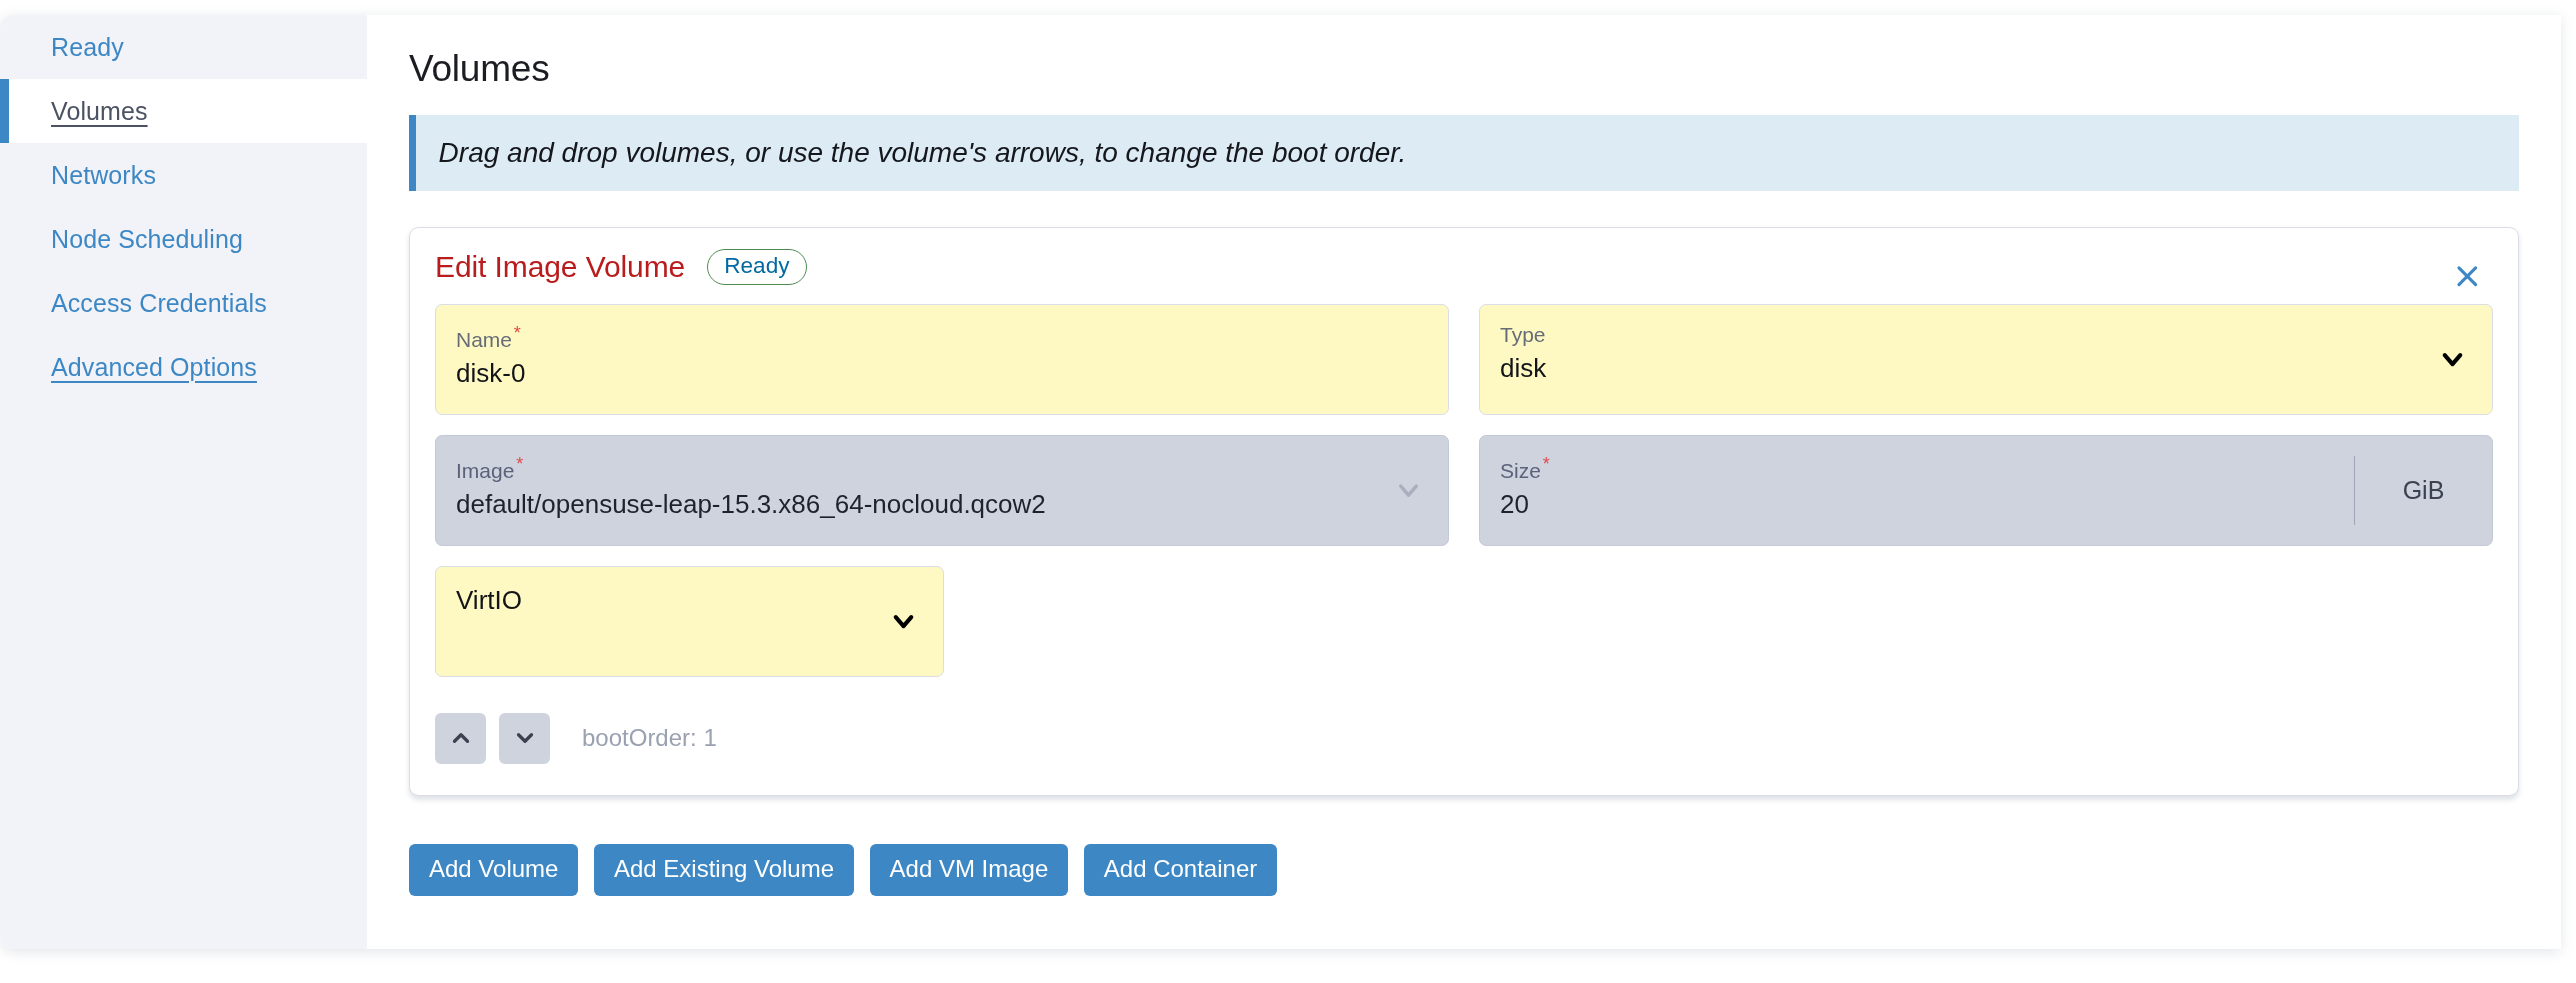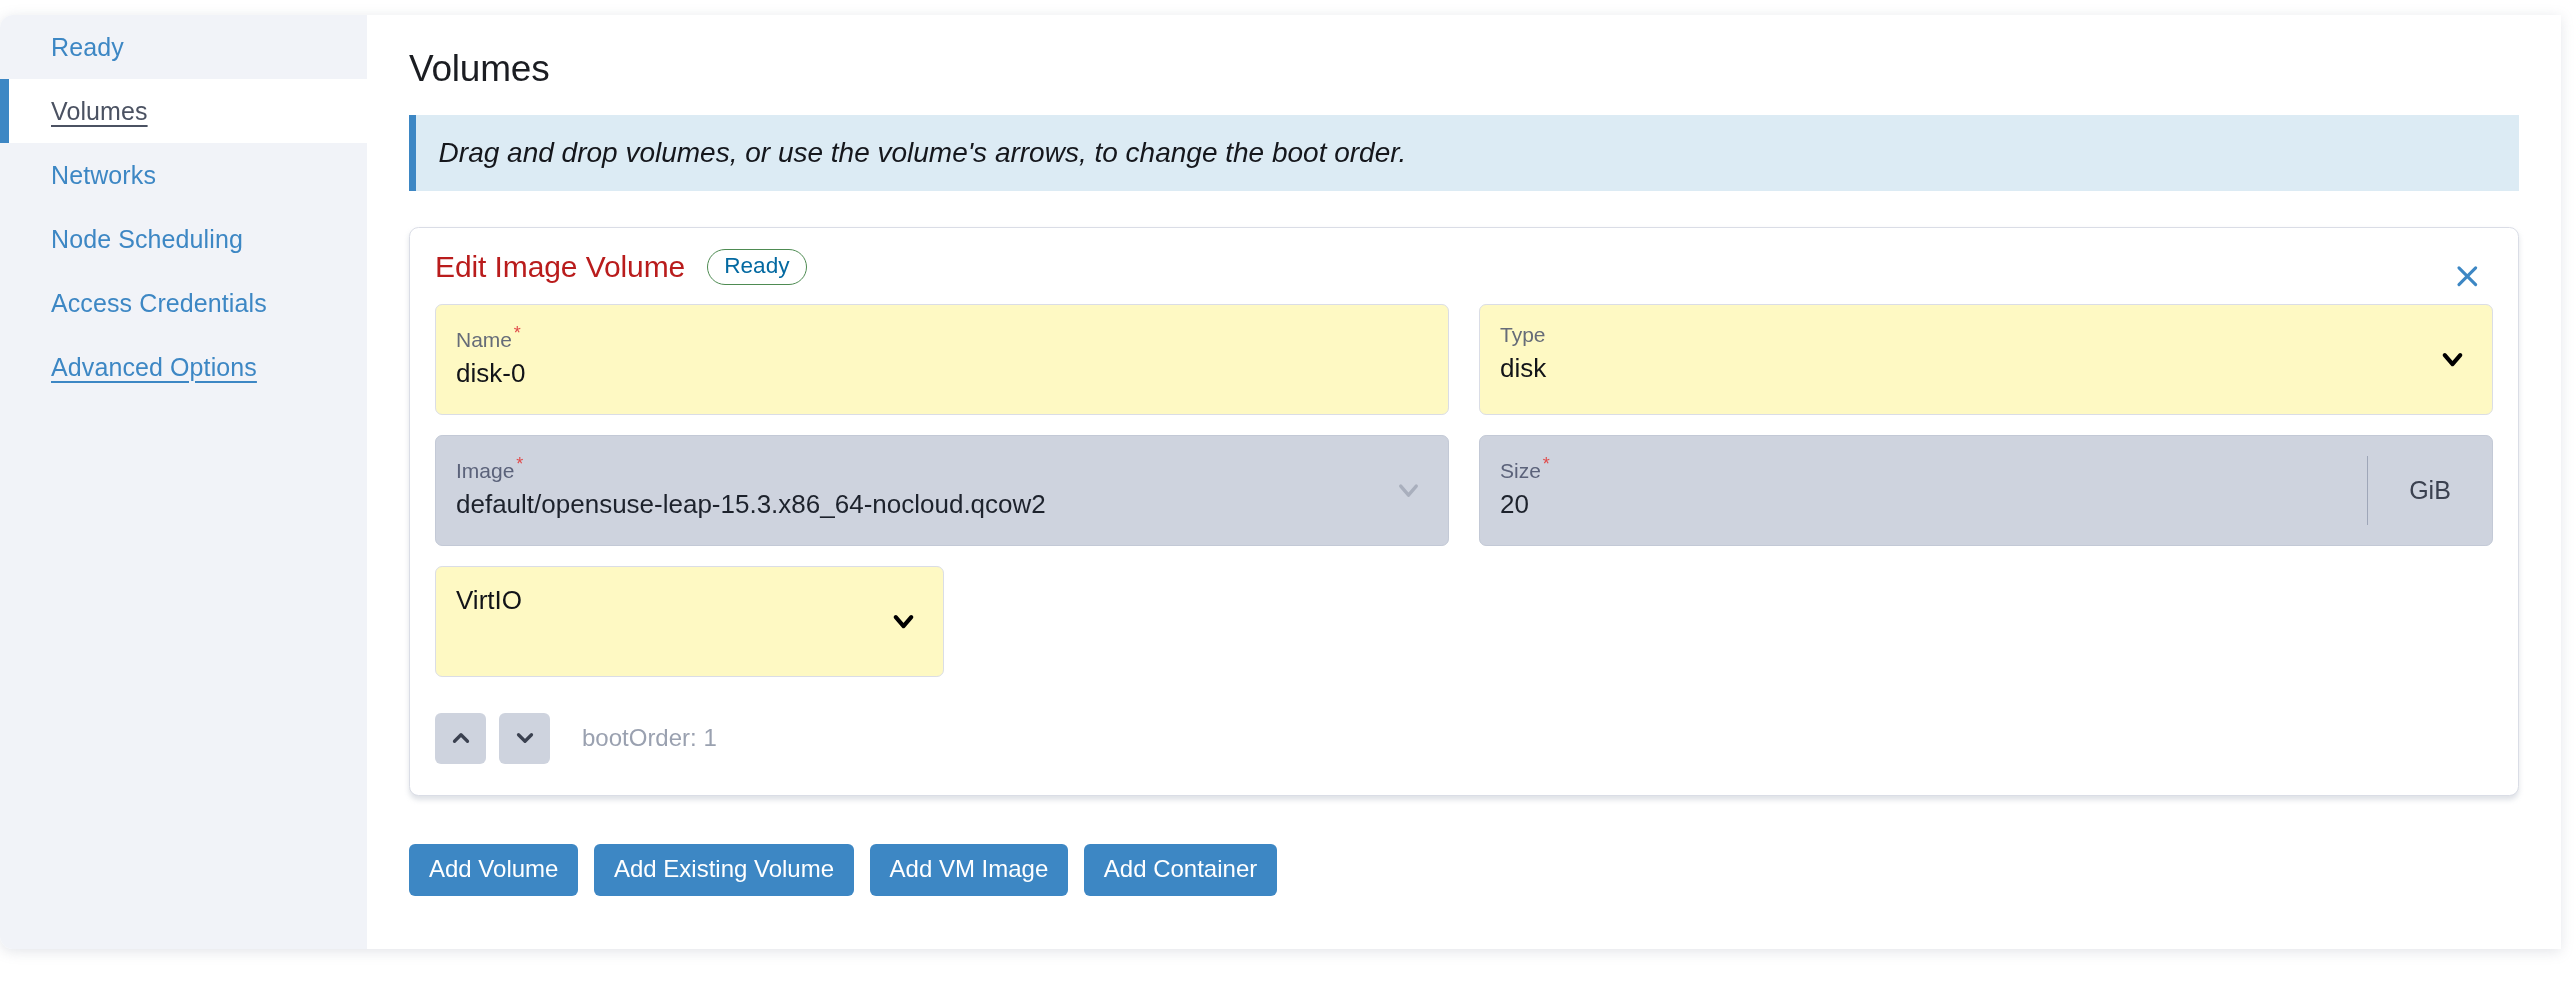--- a/index.html
+++ b/index.html
@@ -160,21 +160,21 @@
     display: flex; align-items: center; justify-content: center;
     pointer-events: none;
   }
   .chev svg { width: 31px; height: 31px; }
   .chev.dark svg { stroke: #000000; stroke-width: 3.2; }
   .chev.muted svg { stroke: #a9afbd; stroke-width: 2.6; }
 
   .unit-wrap {
     position: absolute;
     right: 0; top: 20px; bottom: 20px;
-    width: 125px;
+    width: 138px;
     display: flex; align-items: center; justify-content: center;
     border-left: 1.8px solid #9ea6b8;
   }
   .unit-text { font-size: 25px; color: #3b4150; }
 
   .bus-field-wrap { width: 509px; }
 
   
   #boot-row {
     display: flex;

